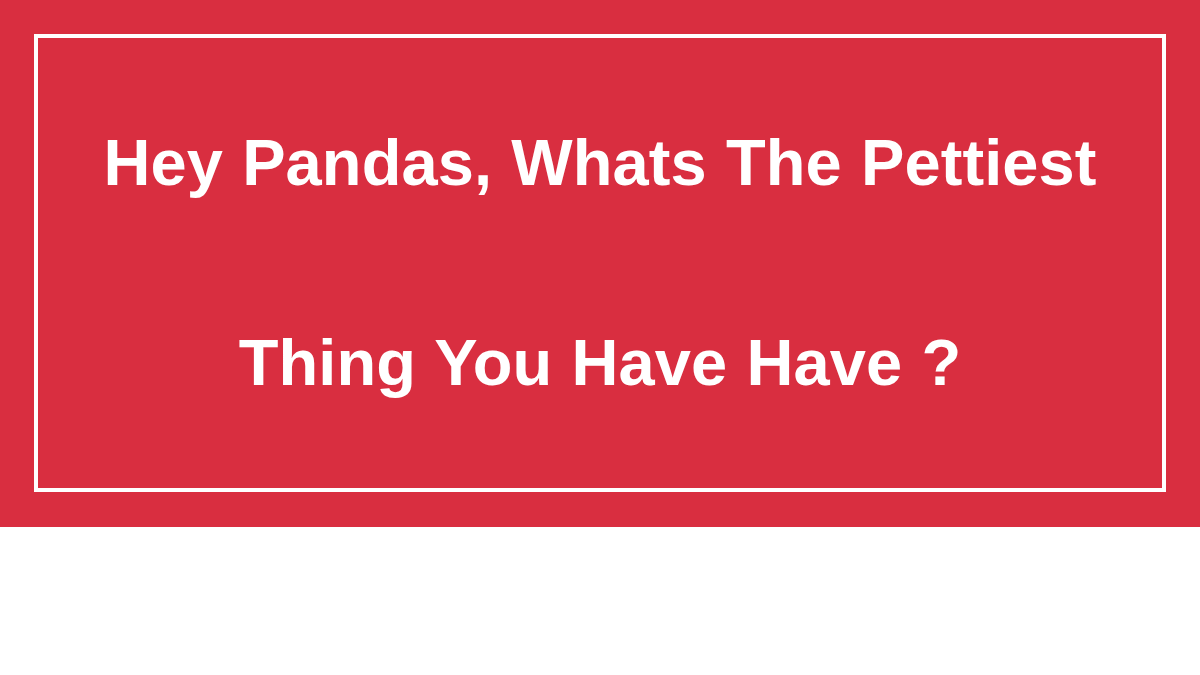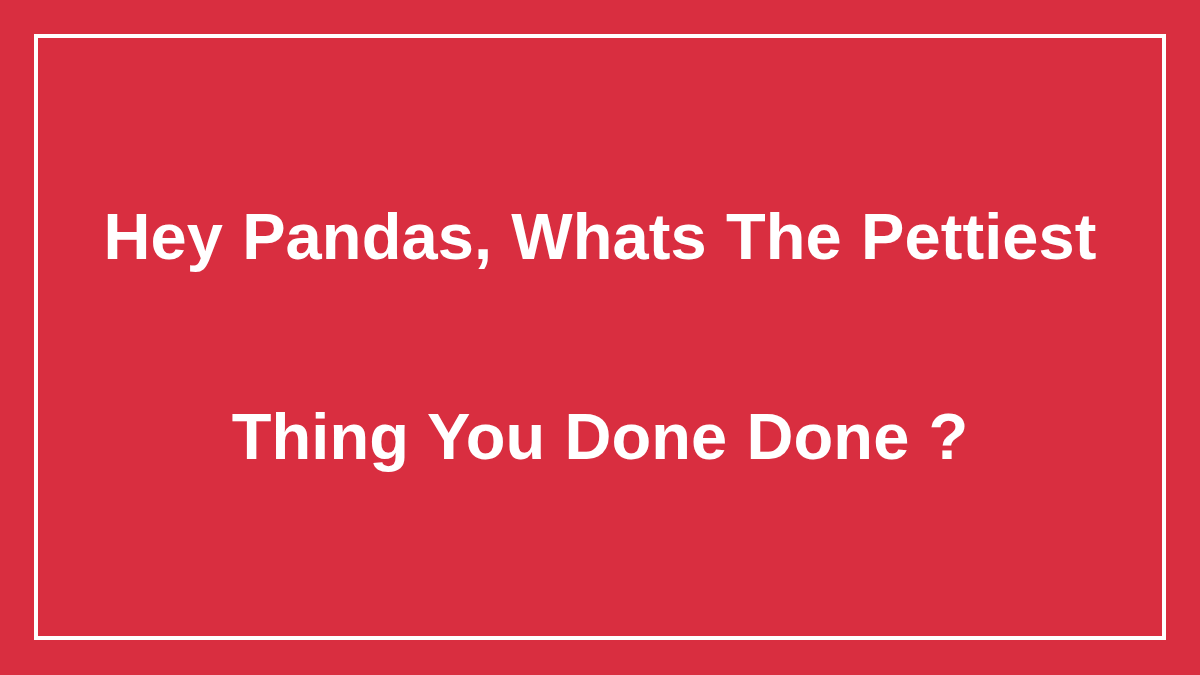--- a/index.html
+++ b/index.html
@@ -13,21 +13,21 @@
     height: 675px;
     overflow: hidden;
     font-family: "Liberation Sans", "DejaVu Sans", sans-serif;
   }
 
   
   .banner {
     position: relative;
     box-sizing: border-box;
     width: 1200px;
-    height: 675px;
+    height: 527px;
     background: #D92E40;
     overflow: hidden;
   }
 
   
   .frame {
     position: absolute;
     box-sizing: border-box;
     left: 34px;
     top: 34px;
@@ -74,17 +74,17 @@
 </head>
 <body>
 
 <div class="banner" style="background: rgb(217, 46, 64);">
 
   <div class="frame" style="border-color: rgb(255, 255, 255); border-width: 4px;"></div>
 
   <div class="headline-wrap">
     <h1 class="headline" style="color: rgb(255, 255, 255); font-size: 65px; line-height: 100px; text-align: center;">
       <span class="headline-line">Hey Pandas, Whats The Pettiest</span>
-      <span class="headline-line">Thing You Done Done ?</span>
+      <span class="headline-line">Thing You Have Have ?</span>
     </h1>
   </div>
 
 </div>
 
 </body></html>

